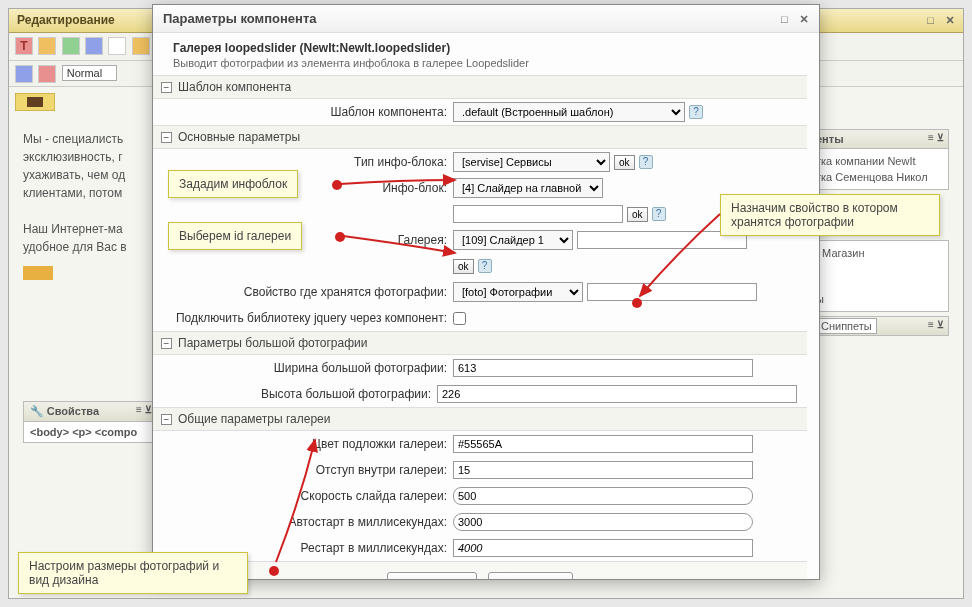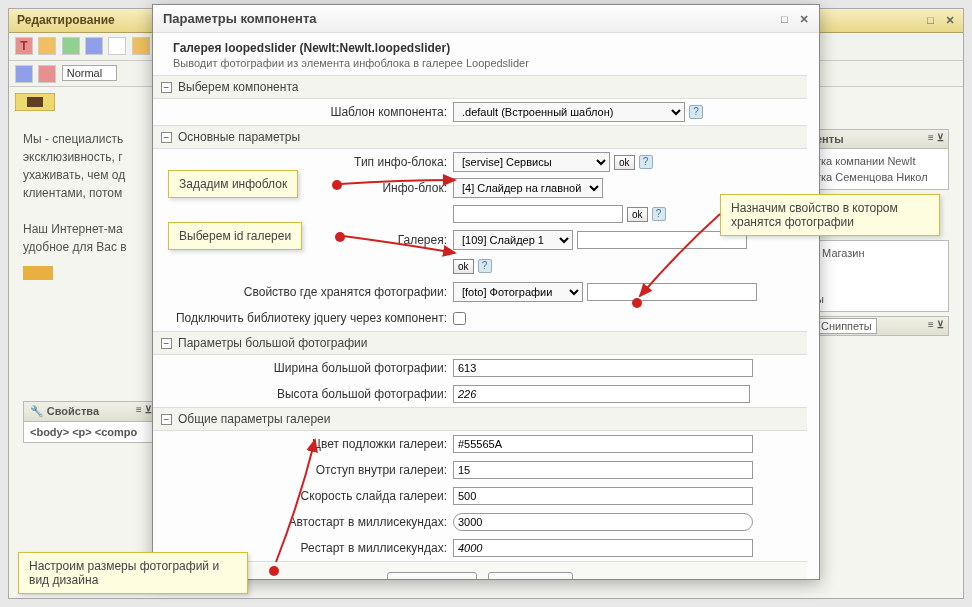--- a/index.html
+++ b/index.html
@@ -147,21 +147,21 @@
       <span>✕</span>
     </div>
   </div>
   <div class="modal-body">
     <div class="comp-header">
       <div class="ct">Галерея loopedslider (NewIt:NewIt.loopedslider)</div>
       <div class="cd">Выводит фотографии из элемента инфоблока в галерее Loopedslider</div>
     </div>
 
     <div class="section-bar">
-      <span class="toggle">−</span><span>Выберем компонента</span>
+      <span class="toggle">−</span><span>Шаблон компонента</span>
     </div>
     <div class="form-row">
       <div class="form-label">Шаблон компонента:</div>
       <div class="form-ctrl">
         <select style="width:232px"><option>.default (Встроенный шаблон)</option></select>
         <span class="help-icon">?</span>
       </div>
     </div>
 
     <div class="section-bar">
@@ -222,21 +222,21 @@
     </div>
     <div class="form-row">
       <div class="form-label">Ширина большой фотографии:</div>
       <div class="form-ctrl">
           <input type="text" style="width: 300px;" value="613">
         </div>
     </div>
     <div class="form-row">
       <div class="form-label">Высота большой фотографии:</div>
       <div class="form-ctrl">
-          <input type="text" style="width: 297px; font-style: italic;" value="226">
+          <input type="text" style="width: 360px;" value="226">
         </div>
     </div>
 
     <div class="section-bar">
       <span class="toggle">−</span><span>Общие параметры галереи</span>
     </div>
     <div class="form-row">
       <div class="form-label">Цвет подложки галереи:</div>
       <div class="form-ctrl">
           <input type="text" style="width: 300px;" value="#55565A">
@@ -244,21 +244,21 @@
     </div>
     <div class="form-row">
       <div class="form-label">Отступ внутри галереи:</div>
       <div class="form-ctrl">
           <input type="text" style="width: 300px;" value="15">
         </div>
     </div>
     <div class="form-row">
       <div class="form-label">Скорость слайда галереи:</div>
       <div class="form-ctrl">
-          <input type="text" style="width: 300px;" value="500">
+          <input type="text" style="width: 300px; border-radius: 8px;" value="500">
         </div>
     </div>
     <div class="form-row">
       <div class="form-label">Автостарт в миллисекундах:</div>
       <div class="form-ctrl">
           <input type="text" style="width: 300px; border-radius: 9px;" value="3000">
         </div>
     </div>
     <div class="form-row">
       <div class="form-label">Рестарт в миллисекундах:</div>

